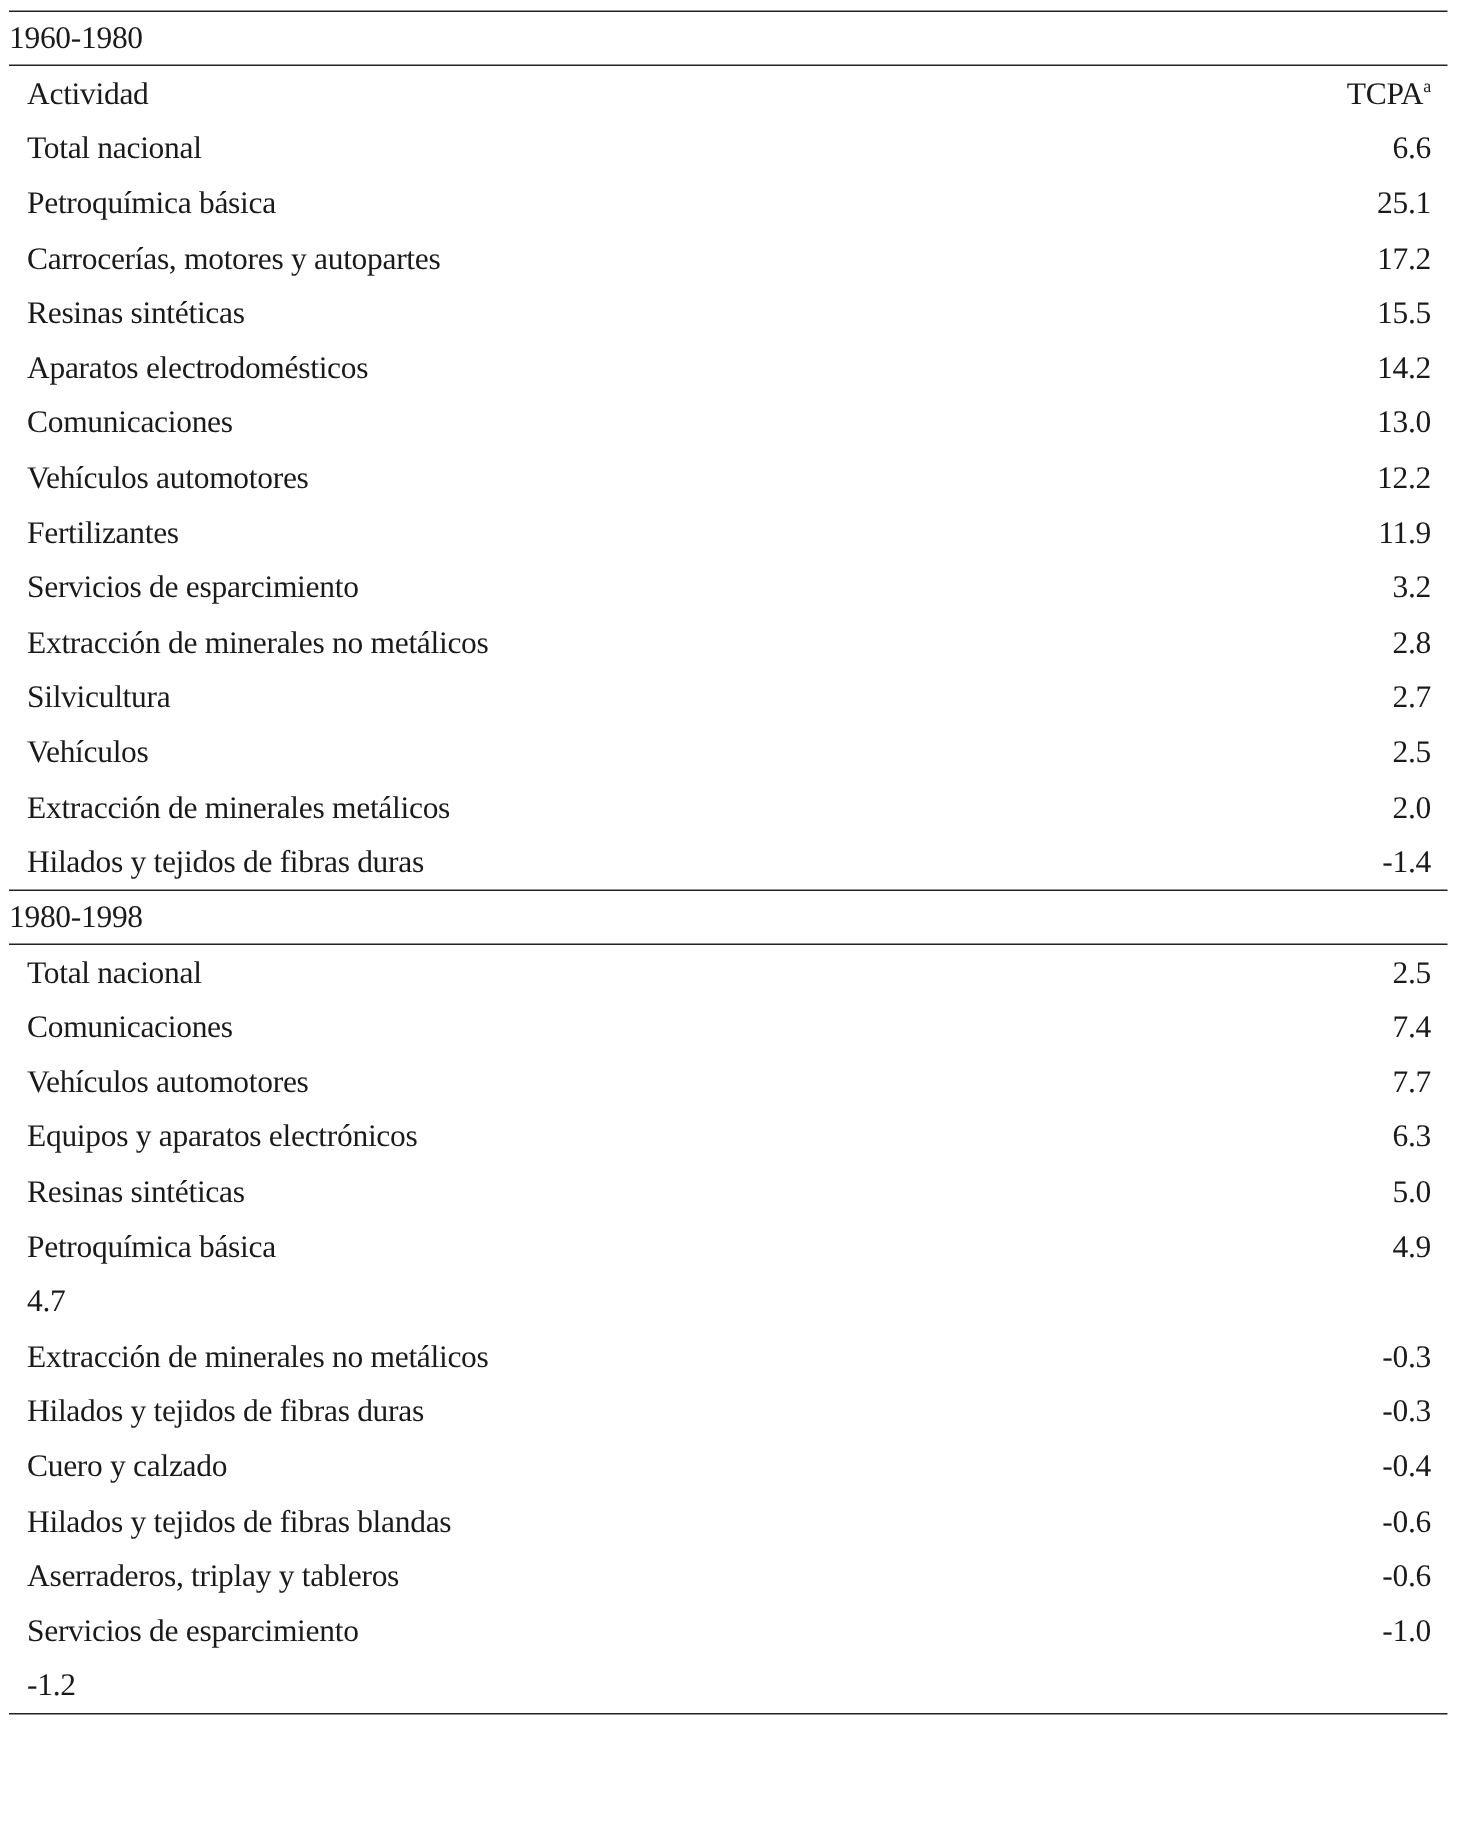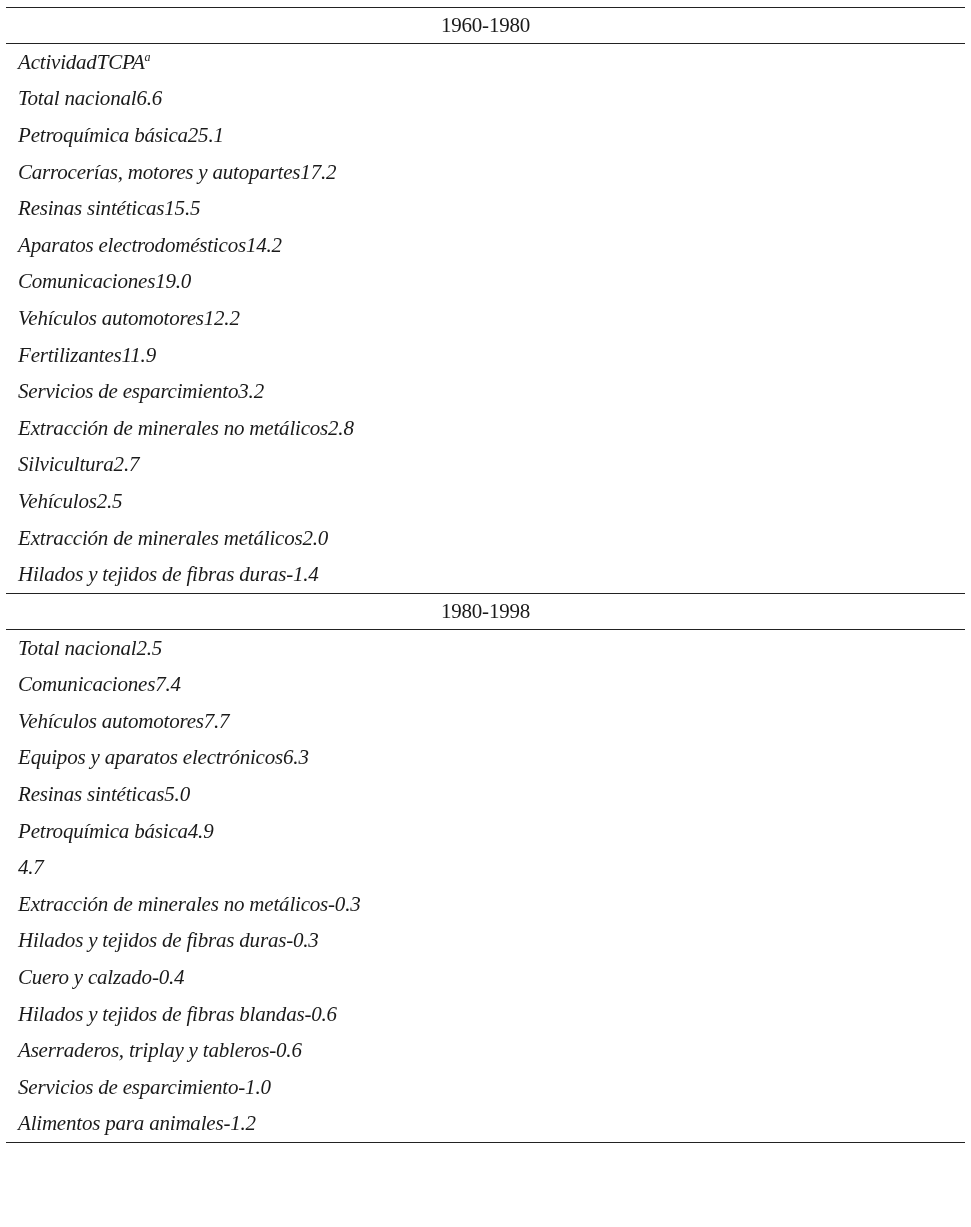--- a/index.html
+++ b/index.html
@@ -4,28 +4,27 @@
 <style>
   html, body { margin: 0; padding: 0; background: #ffffff; }
   body {
     width: 971px; height: 1227px; position: relative; overflow: hidden;
     font-family: "Liberation Serif", "DejaVu Serif", serif;
     color: #1a1a1a;
   }
   .table-wrap { position: absolute; left: 6px; top: 7px; width: 959px; }
   .rule { height: 0; border-top: 1.3px solid #222; }
   .period {
-    height: 35px; line-height: 35px; text-align: center;
+    height: 35px; line-height: 35px; text-align: left;
     font-size: 21px; letter-spacing: -0.2px;
   }
   .row {
-    display: flex; align-items: center;
+    display: flex; justify-content: space-between; align-items: center;
     height: 36.6px; font-size: 21px; padding: 0 11px 0 12px;
     letter-spacing: -0.2px;
-    font-style: italic;
   }
   .row .label { white-space: nowrap; }
   .row .value { text-align: right; white-space: nowrap; }
   .sup { font-size: 12px; vertical-align: super; line-height: 0; }
 </style>
 </head>
 <body>
 
 <div class="table-wrap">
   <div class="rule"></div>
@@ -54,21 +53,21 @@
       <div class="row">
         <span class="label">Resinas sintéticas</span>
         <span class="value">15.5</span>
       </div>
       <div class="row">
         <span class="label">Aparatos electrodomésticos</span>
         <span class="value">14.2</span>
       </div>
       <div class="row">
         <span class="label">Comunicaciones</span>
-        <span class="value">19.0</span>
+        <span class="value">13.0</span>
       </div>
       <div class="row">
         <span class="label">Vehículos automotores</span>
         <span class="value">12.2</span>
       </div>
       <div class="row">
         <span class="label">Fertilizantes</span>
         <span class="value">11.9</span>
       </div>
       <div class="row">
@@ -148,19 +147,18 @@
       </div>
       <div class="row">
         <span class="label">Aserraderos, triplay y tableros</span>
         <span class="value">-0.6</span>
       </div>
       <div class="row">
         <span class="label">Servicios de esparcimiento</span>
         <span class="value">-1.0</span>
       </div>
       <div class="row">
-        <span class="label">Alimentos para animales</span>
         <span class="value">-1.2</span>
       </div>
     </div>
 
   <div class="rule"></div>
 </div>
 
 </body></html>

